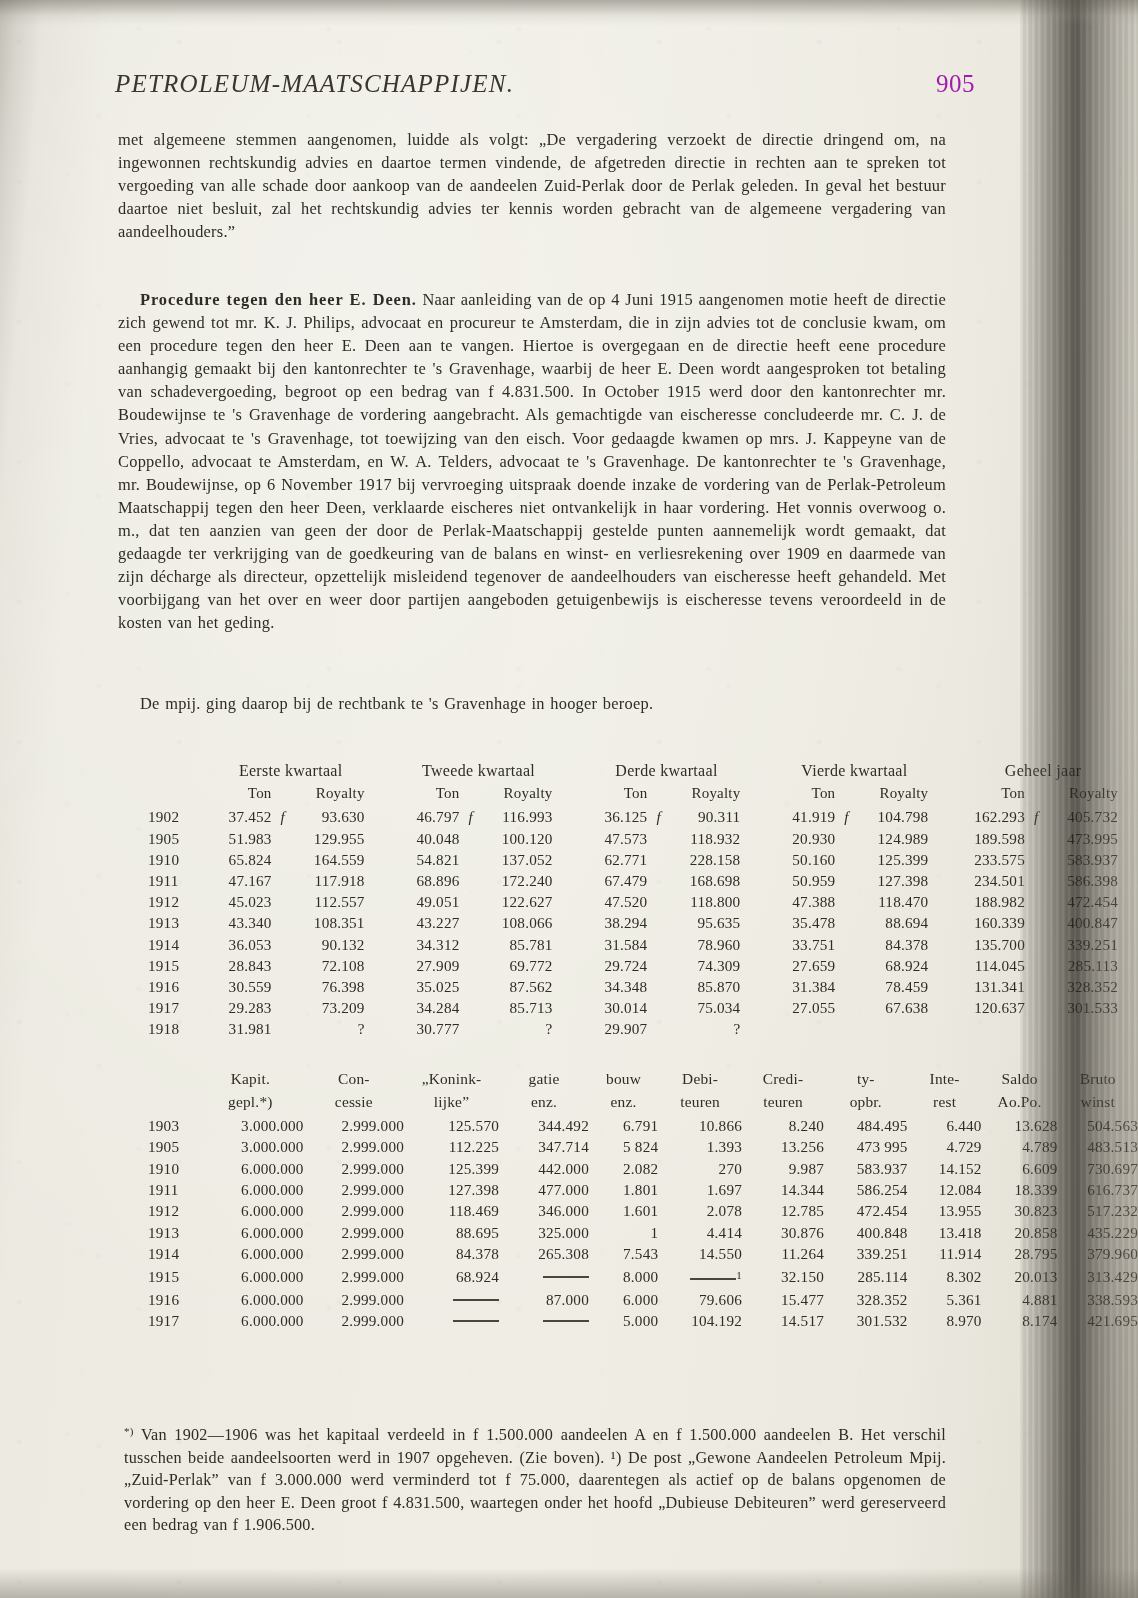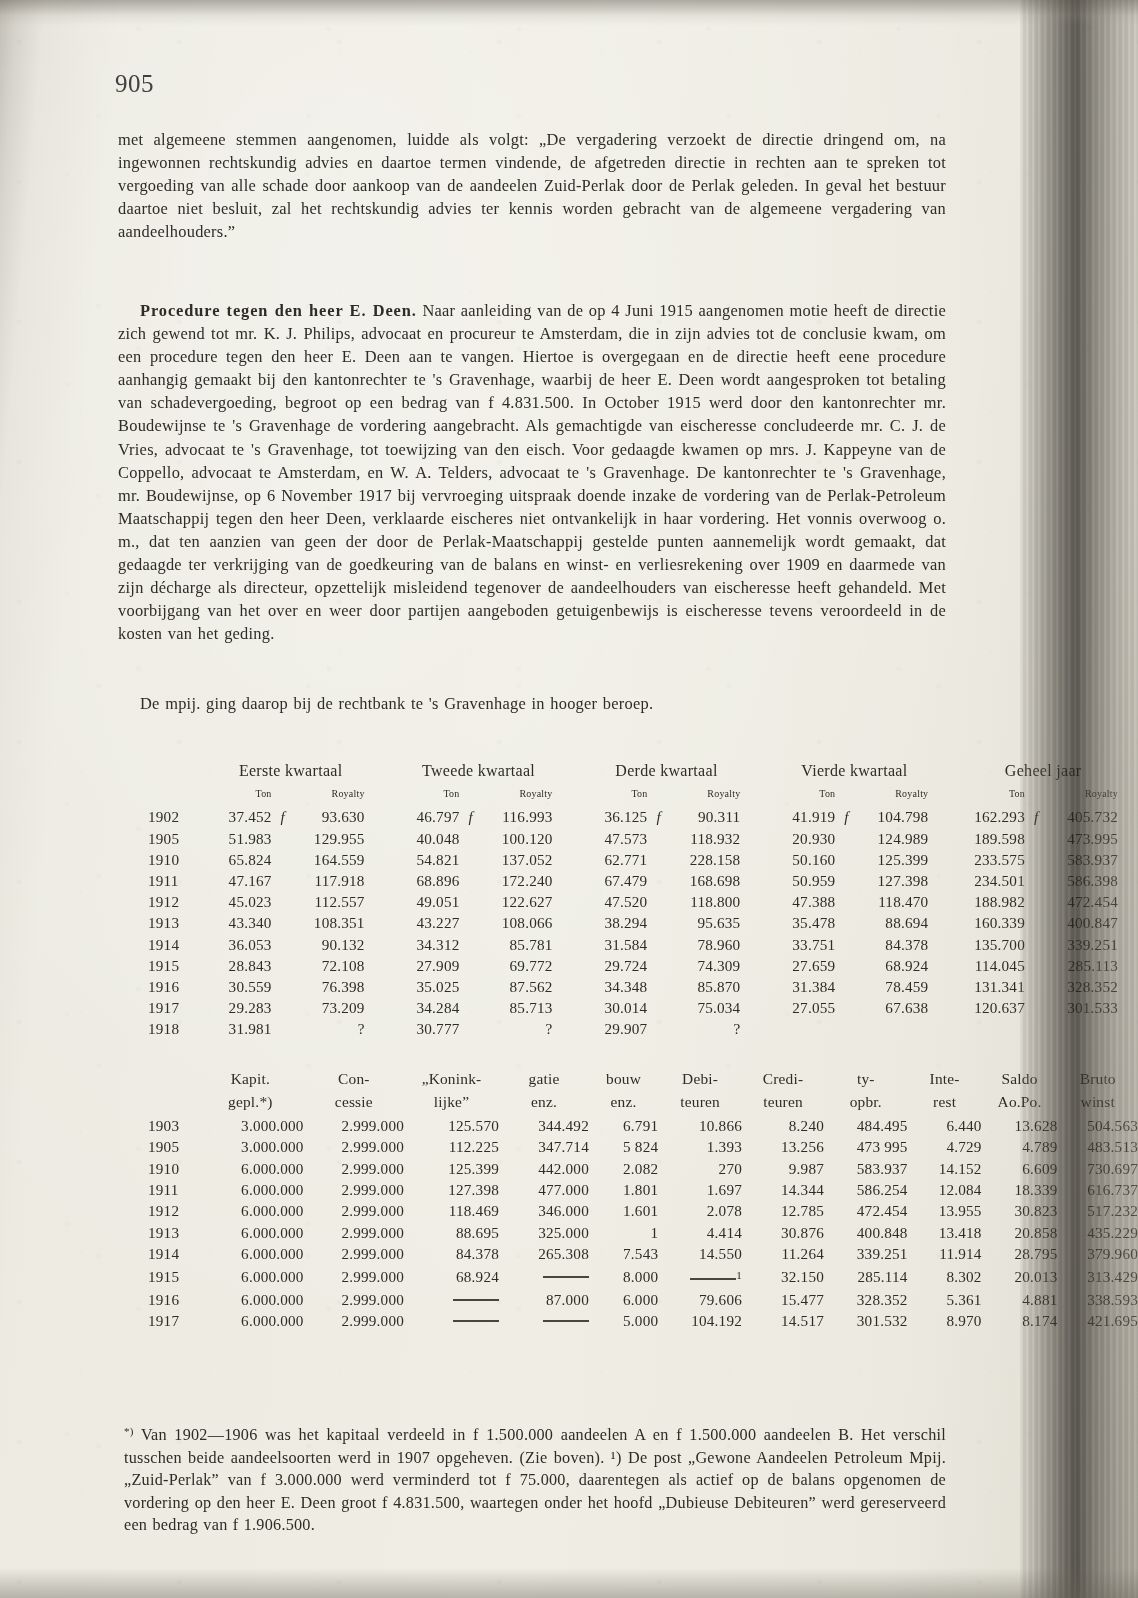--- a/index.html
+++ b/index.html
@@ -61,21 +61,21 @@
   .running-head{
     position:absolute;left:115px;top:70px;width:860px;
     display:flex;align-items:baseline;justify-content:space-between;
   }
   .rh-title{
     font-family:"Liberation Serif", serif;
     font-style:italic;font-size:25px;letter-spacing:1.2px;
     color:#3a352e;
   }
   .rh-page{
-    font-size:25px;color:#404040;letter-spacing:.5px;
+    font-size:25px;color:#a21caf;letter-spacing:.5px;
     font-family:"Liberation Serif", serif;
   }
 
   
   .para{
     position:absolute;left:118px;width:828px;
     font-size:16.4px;line-height:23.1px;
     text-align:justify;color:#2f2c26;
     letter-spacing:.25px;
     word-spacing:1.2px;
@@ -93,21 +93,21 @@
   }
   .tbl td,.tbl th{padding:0;font-weight:normal;white-space:nowrap;}
   .tbl .yr{text-align:left;padding-right:6px;}
   .hdr td{padding-bottom:2px;}
   .hdr-top td{font-size:15.6px;}
 
   
   #table1{left:148px;top:760px;}
   #table1 td{height:21.2px;line-height:21.2px;}
   #table1 .grp{text-align:center;font-size:16px;letter-spacing:.3px;}
-  #table1 .colhdr{text-align:center;font-size:10px;}
+  #table1 .colhdr{text-align:center;font-size:15px;}
   #table1 td.yr{width:46px;}
   #table1 td.ton{width:84px;text-align:right;}
   #table1 td.fmark{width:16px;text-align:right;font-style:italic;padding-right:3px;}
   #table1 td.roy{width:84px;text-align:right;padding-right:20px;}
 
   
   #table2{left:148px;top:1068px;}
   #table2 td{height:21.4px;line-height:21.4px;}
   #table2 .colhdr{text-align:center;font-size:15.4px;}
   #table2 td.yr{width:46px;text-align:left;}
@@ -124,26 +124,27 @@
 </style>
 </head>
 <body>
 
 <div id="scan"></div>
 <div id="noise"></div>
 
 <div id="content">
 
   <div class="running-head">
+    <span class="rh-title">PETROLEUM-MAATSCHAPPIJEN.</span>
     <span class="rh-page">905</span>
   </div>
 
   <div class="para" style="top:128px;">met algemeene stemmen aangenomen, luidde als volgt: „De vergadering verzoekt de directie dringend om, na ingewonnen rechtskundig advies en daartoe termen vindende, de afgetreden directie in rechten aan te spreken tot vergoeding van alle schade door aankoop van de aandeelen Zuid-Perlak door de Perlak geleden. In geval het bestuur daartoe niet besluit, zal het rechtskundig advies ter kennis worden gebracht van de algemeene vergadering van aandeelhouders.”</div>
 
-  <div class="para indent" style="top:299px;">
+  <div class="para indent" style="top:288px;">
     <span class="runhead-bold">Procedure tegen den heer E. Deen.</span>
     <span>Naar aanleiding van de op 4 Juni 1915 aangenomen motie heeft de directie zich gewend tot mr. K. J. Philips, advocaat en procureur te Amsterdam, die in zijn advies tot de conclusie kwam, om een procedure tegen den heer E. Deen aan te vangen. Hiertoe is overgegaan en de directie heeft eene procedure aanhangig gemaakt bij den kantonrechter te 's Gravenhage, waarbij de heer E. Deen wordt aangesproken tot betaling van schadevergoeding, begroot op een bedrag van f 4.831.500. In October 1915 werd door den kantonrechter mr. Boudewijnse te 's Gravenhage de vordering aangebracht. Als gemachtigde van eischeresse concludeerde mr. C. J. de Vries, advocaat te 's Gravenhage, tot toewijzing van den eisch. Voor gedaagde kwamen op mrs. J. Kappeyne van de Coppello, advocaat te Amsterdam, en W. A. Telders, advocaat te 's Gravenhage. De kantonrechter te 's Gravenhage, mr. Boudewijnse, op 6 November 1917 bij vervroeging uitspraak doende inzake de vordering van de Perlak-Petroleum Maatschappij tegen den heer Deen, verklaarde eischeres niet ontvankelijk in haar vordering. Het vonnis overwoog o. m., dat ten aanzien van geen der door de Perlak-Maatschappij gestelde punten aannemelijk wordt gemaakt, dat gedaagde ter verkrijging van de goedkeuring van de balans en winst- en verliesrekening over 1909 en daarmede van zijn décharge als directeur, opzettelijk misleidend tegenover de aandeelhouders van eischeresse heeft gehandeld. Met voorbijgang van het over en weer door partijen aangeboden getuigenbewijs is eischeresse tevens veroordeeld in de kosten van het geding.</span>
   </div>
 
   <div class="para indent" style="top:692px;">De mpij. ging daarop bij de rechtbank te 's Gravenhage in hooger beroep.</div>
 
   <table id="table1" class="tbl">
     <tbody id="t1-head">
         <tr class="hdr hdr-top">
           <td class="yr"></td>

